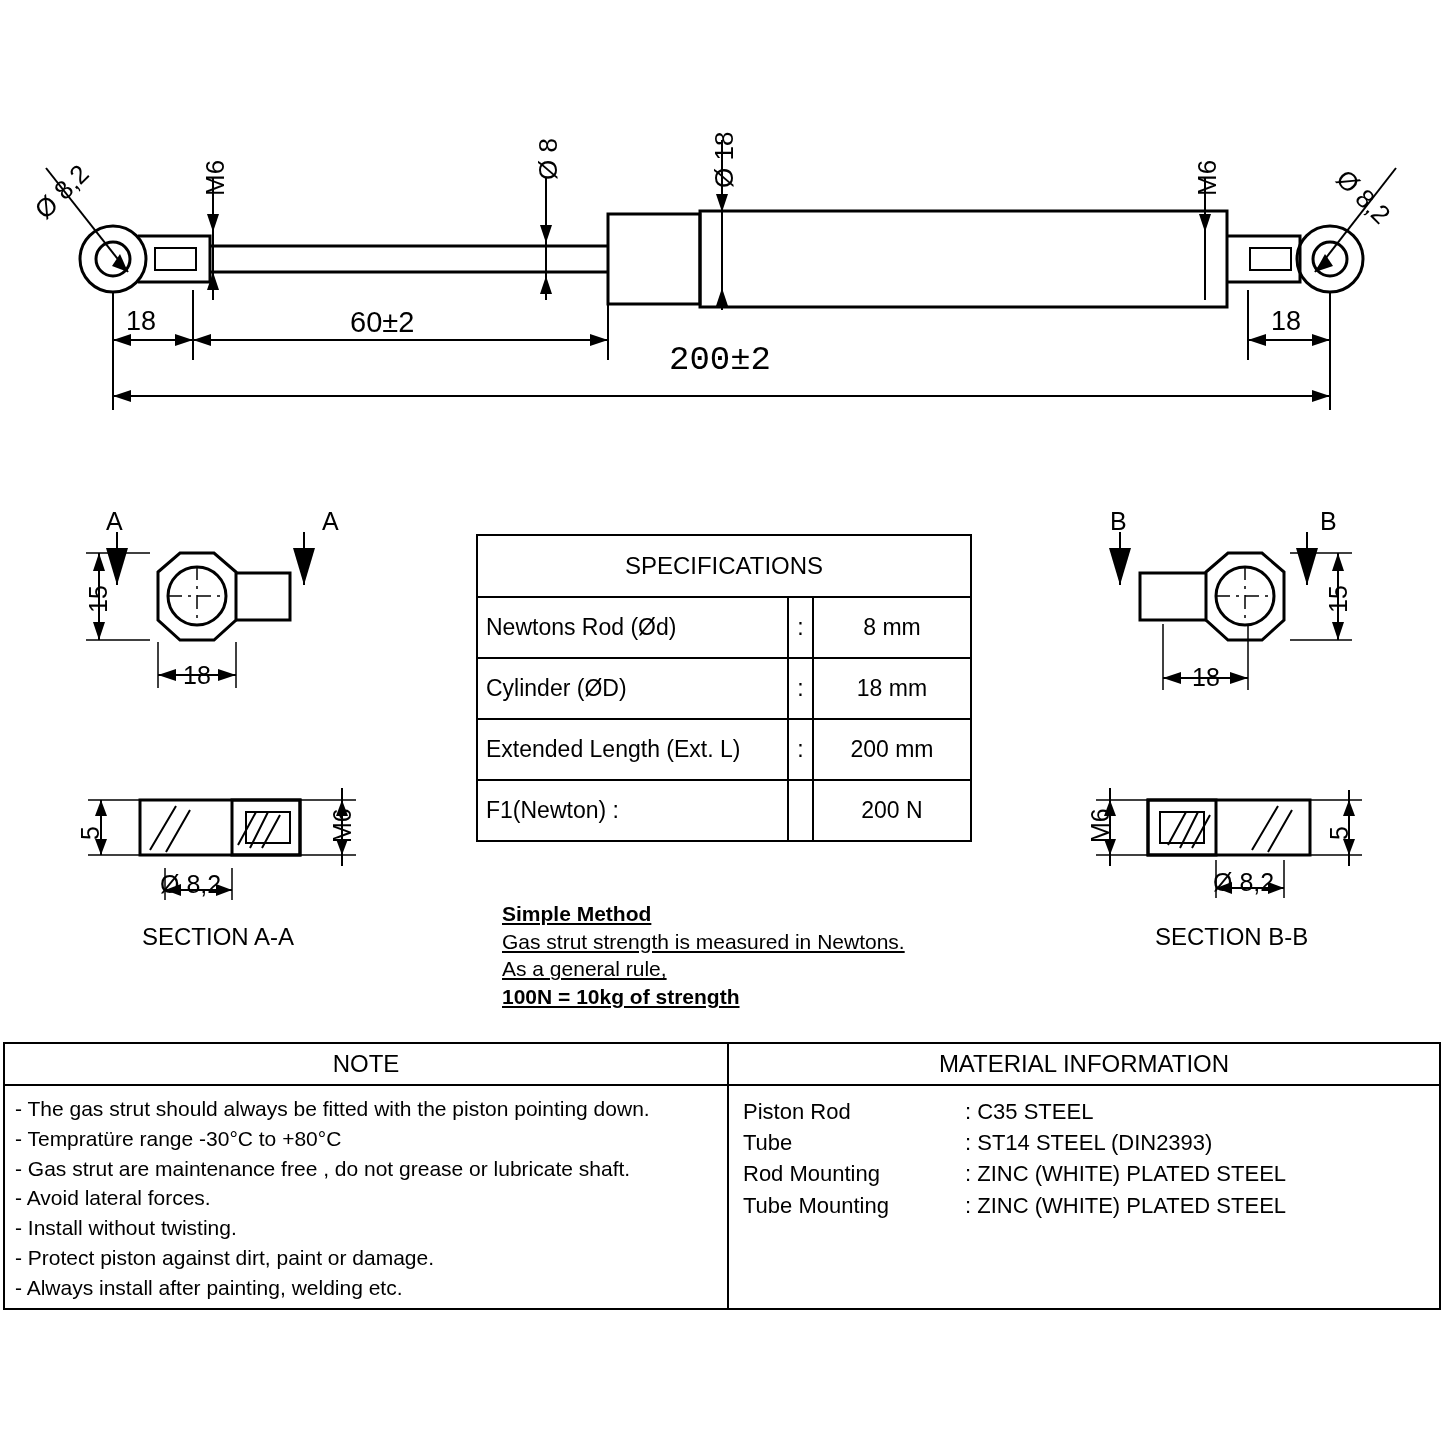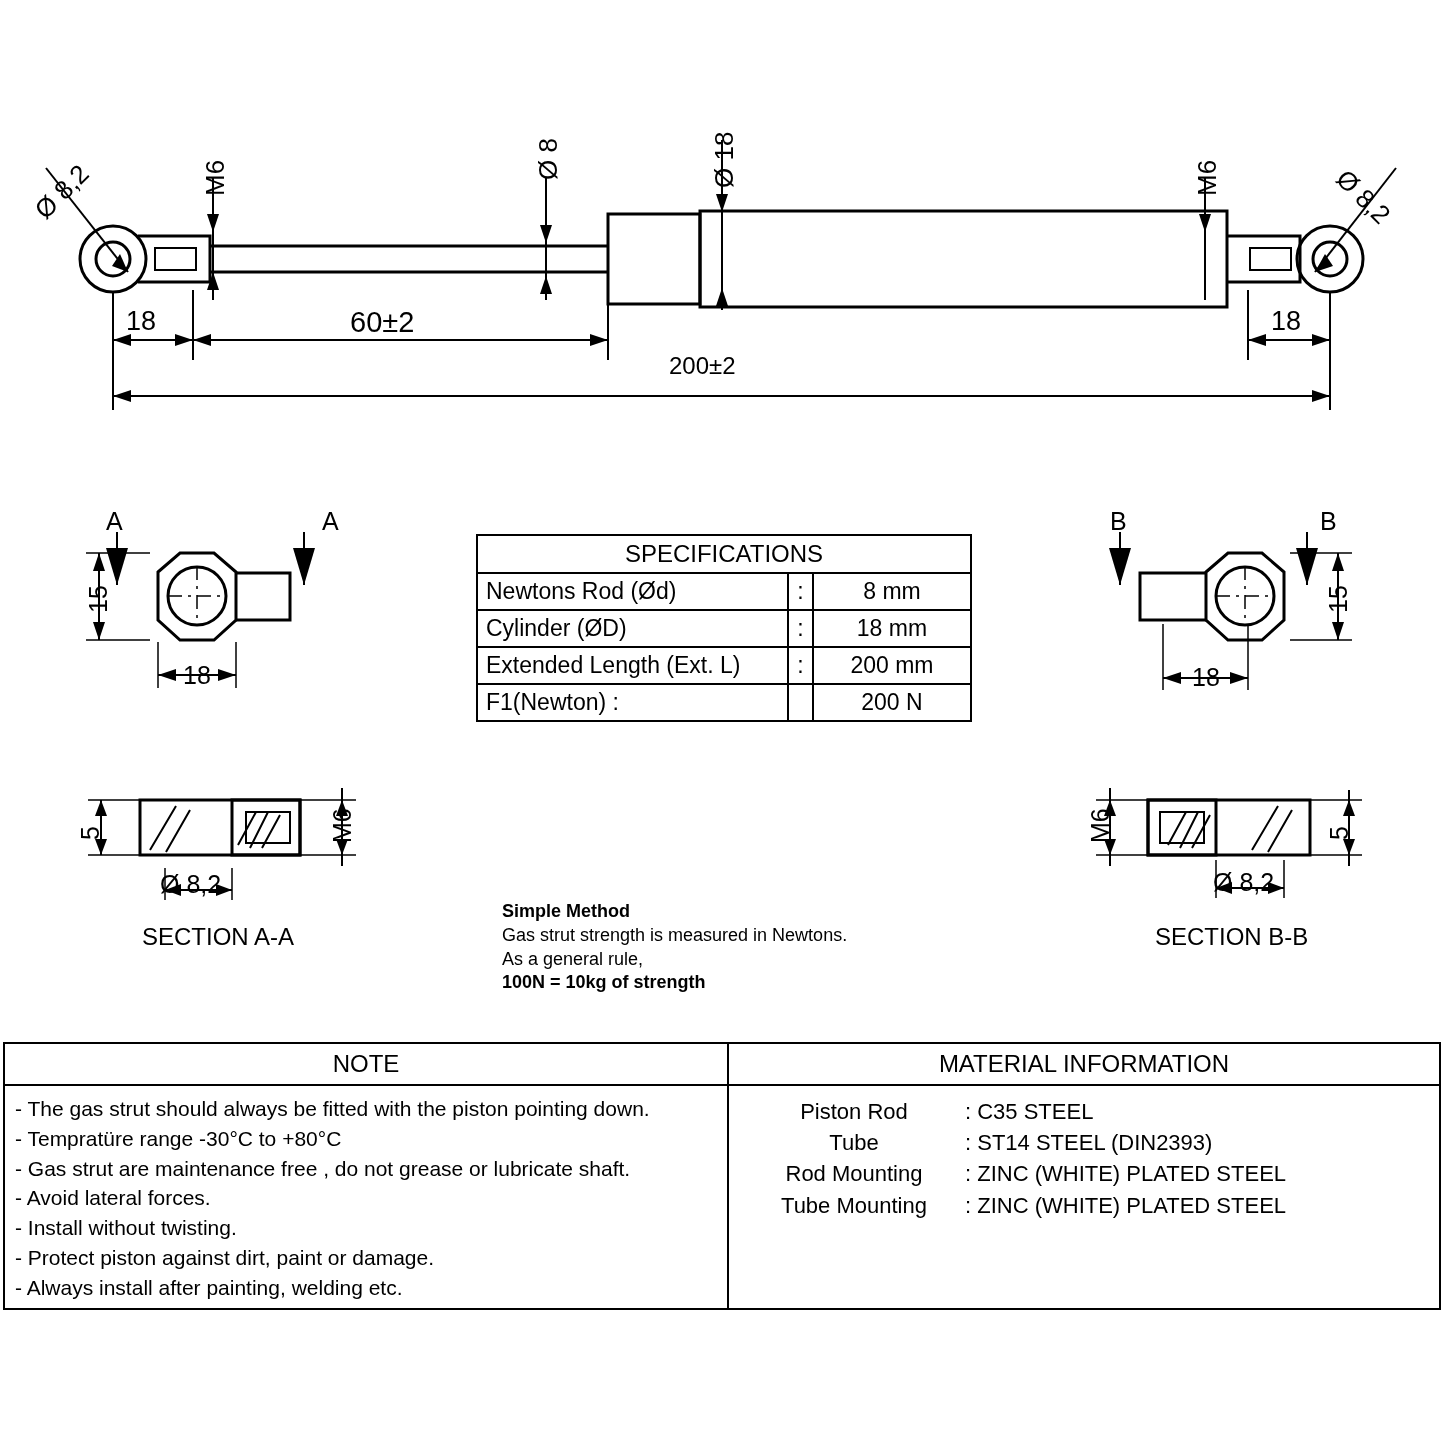--- a/index.html
+++ b/index.html
@@ -41,39 +41,40 @@
   .spec-table {
     position: absolute;
     left: 476px;
     top: 534px;
     width: 496px;
     border-collapse: collapse;
     font-size: 23px;
   }
   .spec-table td, .spec-table th {
     border: 2px solid #000;
-    padding: 4px 8px;
+    padding: 16px 8px;
     font-weight: normal;
   }
   .spec-title {
     text-align: center;
     font-size: 24px;
     padding: 6px 0;
   }
   .spec-name { width: 63%; }
   .spec-colon { width: 5%; text-align: center; border-left: none; border-right: none;}
   .spec-val { text-align: center; }
 
   
   .simple-method {
     position: absolute;
     left: 502px;
     top: 900px;
-    font-size: 18px;
+    font-size: 21px;
     line-height: 1.32;
+    text-decoration: underline;
   }
   .simple-method .b { font-weight: bold; }
 
   
   .section-caption { font-size: 24px; }
 
   
   .bottom-box {
     position: absolute;
     left: 3px;
@@ -93,21 +94,21 @@
     align-items: center;
     justify-content: center;
     font-size: 24px;
     font-weight: normal;
   }
   .bottom-body {
     display: flex;
     height: 222px;
   }
   .col-left { width: 724px; border-right: 2px solid #000; box-sizing: border-box; }
-  .col-right { flex: 1; text-align: center; }
+  .col-right { flex: 1; }
   .note-list {
     padding: 8px 22px 0 10px;
     font-size: 21px;
     line-height: 1.42;
   }
   .mat-list {
     padding: 10px 0 0 14px;
     font-size: 22px;
     line-height: 1.42;
   }
@@ -299,21 +300,21 @@
   <div class="lbl rot90" style="left:1194px; top:196px; font-size:26px;">M6</div>
 
   <div class="lbl rotm45" style="left:1350px; top:165px; font-size:26px;">Ø 8,2</div>
 
   <div class="lbl" style="left:126px; top:308px; font-size:27px;">18</div>
 
   <div class="lbl" style="left:350px; top:308px; font-size:29px;">60±2</div>
 
   <div class="lbl" style="left:1271px; top:308px; font-size:27px;">18</div>
 
-  <div class="lbl" style="left:669px; top:354px; font-size:24px;">200±2</div>
+  <div class="lbl" style="left:669px; top:343px; font-size:34px;font-family:Liberation Mono, monospace;">200±2</div>
 
   <div class="lbl" style="left:106px; top:509px; font-size:25px;">A</div>
   <div class="lbl" style="left:322px; top:509px; font-size:25px;">A</div>
   <div class="lbl rot90" style="left:86px; top:613px; font-size:25px;">15</div>
   <div class="lbl" style="left:183px; top:663px; font-size:25px;">18</div>
   <div class="lbl rot90" style="left:78px; top:840px; font-size:25px;">5</div>
   <div class="lbl" style="left:160px; top:872px; font-size:25px;">Ø 8,2</div>
   <div class="lbl rot90" style="left:330px; top:843px; font-size:25px;">M6</div>
   <div class="lbl section-caption" style="left:142px; top:925px;text-align:center;">SECTION A-A</div>
 

